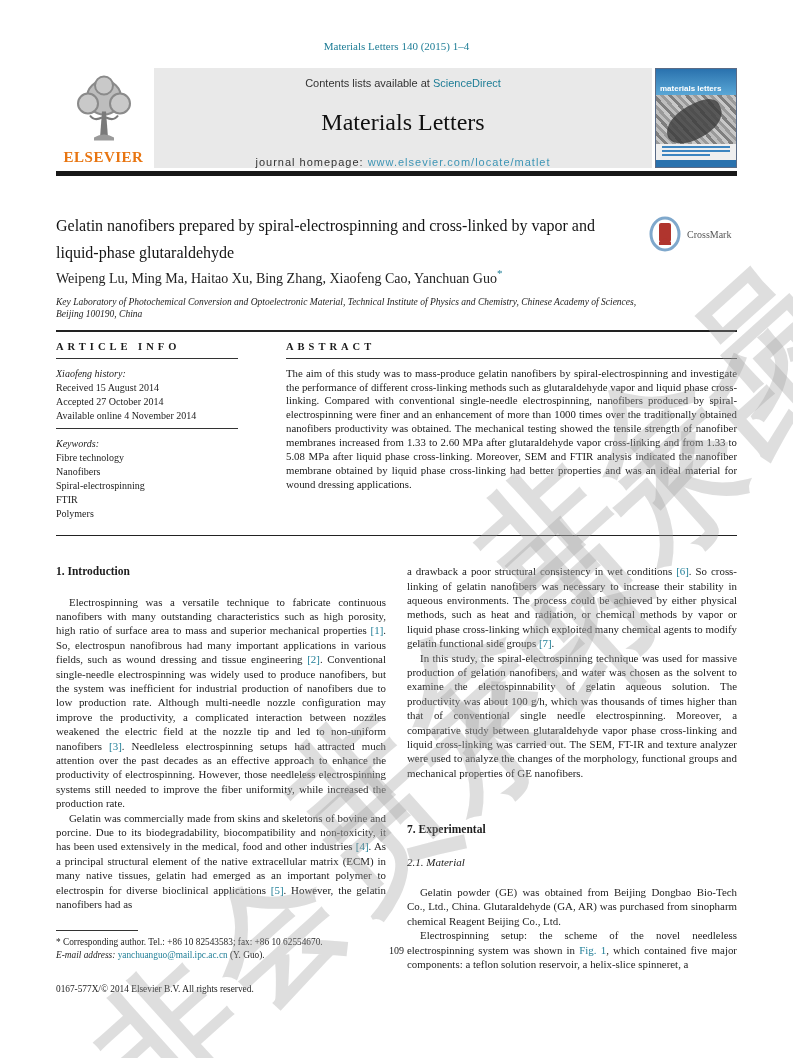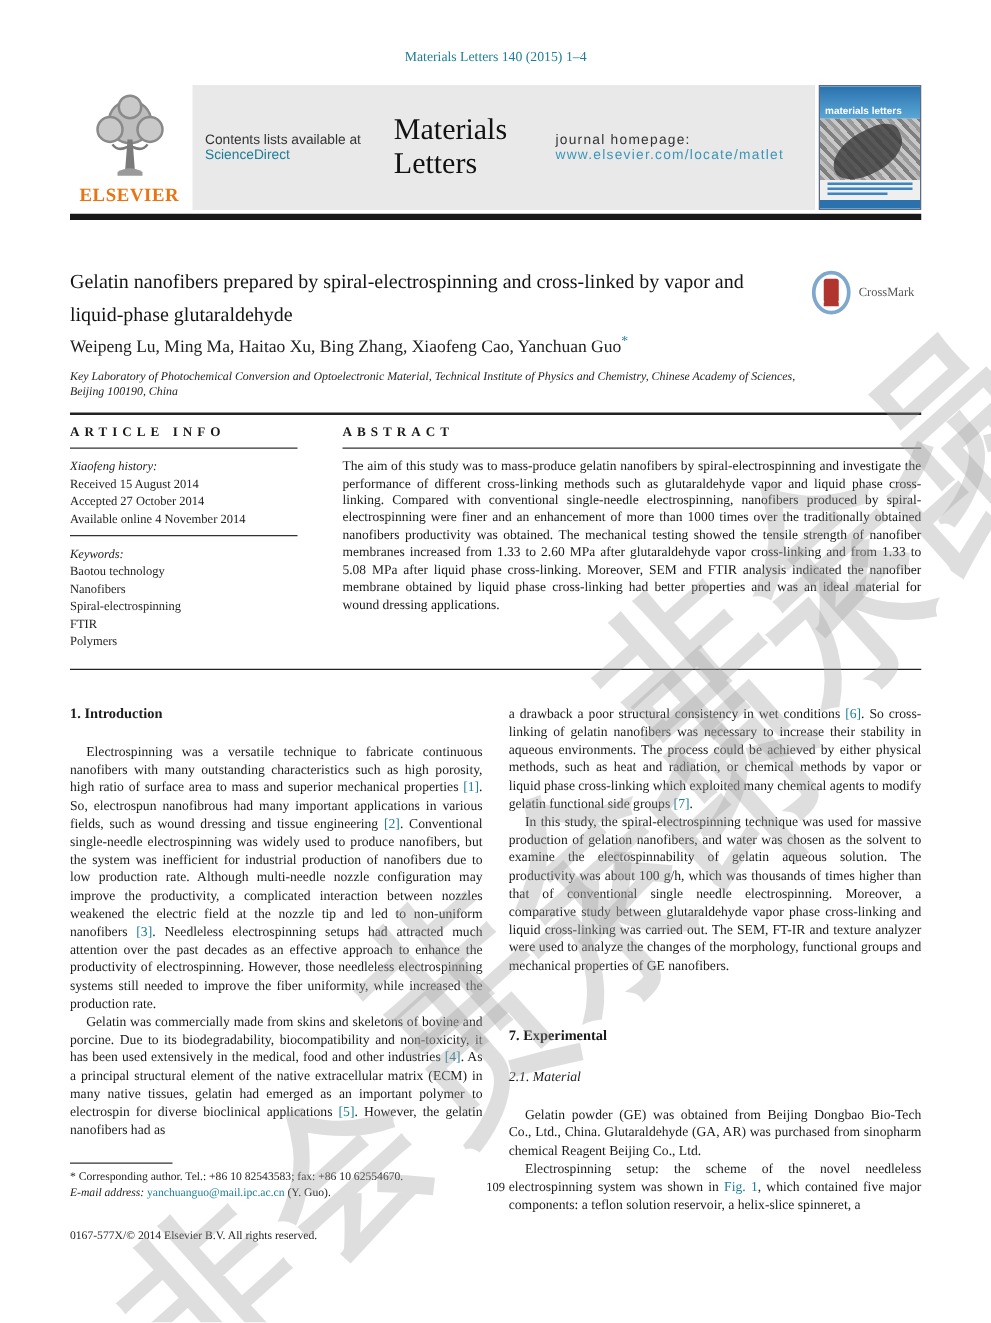--- a/index.html
+++ b/index.html
@@ -23,21 +23,21 @@
   .citation { text-align:center; padding-top:40px; font-size:11px; color:#1e7d96; }
 
   
   .banner { display:flex; margin-top:16px; height:100px; align-items:stretch; }
   .logo-box { width:95px; display:flex; flex-direction:column; align-items:center;
     justify-content:flex-end; padding-bottom:2px; }
   .logo-tree { flex:1; width:80px; }
   .logo-word { font-size:15px; font-weight:700; color:#e87511; letter-spacing:0.5px;
     font-family:"Liberation Serif", serif; }
   .gray-box { flex:1; background:#e9e9e9; margin-left:3px; margin-right:3px;
-    display:flex; flex-direction:row; align-items:center; justify-content:space-between;
+    display:flex; flex-direction:column; align-items:center; justify-content:space-between;
     padding:9px 10px 10px 10px; font-family:"Liberation Sans", sans-serif;gap:20px; }
   .contents-line { font-size:11px; color:#333; }
   .journal-masthead { font-size:24px; font-family:"Liberation Serif", serif; color:#111; }
   .homepage-line { font-size:11px; letter-spacing:1px; color:#333; }
   .link { color:#1e7d96; text-decoration:none; }
   .link-light { color:#3d95b5; text-decoration:none; }
 
   
   .cover { width:82px; height:100px; border:1px solid #5a6b86; background:#fff;
     display:flex; flex-direction:column; overflow:hidden; }
@@ -63,21 +63,21 @@
   .crossmark-label { font-size:10px; color:#555; font-family:"Liberation Serif", serif; }
   .authors { margin-top:1px; font-size:14px; color:#222; }
   .corr-mark { color:#1e7d96; vertical-align:super; font-size:11px; }
   .affiliation { margin-top:9px; font-size:9.5px; font-style:italic; color:#222;
     width:600px; line-height:12px; }
 
   .rule-med { height:2px; background:#222; margin-top:10px; }
   .rule-thin { height:1px; background:#333; }
 
   
-  .info-abs { display:flex; margin-top:9px; }
+  .info-abs { display:flex; margin-top:9px;gap:12px; }
   .col-info { width:182px; flex:none; }
   .col-abs { flex:1; margin-left:36px; }
   .block-heading { font-size:10.5px; letter-spacing:4px; font-weight:700; color:#1a1a1a;
     padding-bottom:6px; }
   .col-info .rule-thin, .col-abs .rule-thin { margin-bottom:8px; }
   .history { font-size:10px; line-height:14px; }
   .italic { font-style:italic; }
   .history-rule { width:100%; height:1px; background:#333; margin:5px 0 8px 0; }
   .keywords { font-size:10px; line-height:14px; }
   .abstract-text { font-size:10.8px; line-height:13.9px; text-align:justify; color:#1a1a1a; }
@@ -187,21 +187,21 @@
         <div class="rule-thin"></div>
         <div class="history">
           <div class="italic">Xiaofeng history:</div>
           <div>Received 15 August 2014</div>
           <div>Accepted 27 October 2014</div>
           <div>Available online 4 November 2014</div>
         </div>
         <div class="history-rule"></div>
         <div class="keywords">
           <div class="italic">Keywords:</div>
-          <div>Baotou technology</div>
+          <div>Fibre technology</div>
           <div>Nanofibers</div>
           <div>Spiral-electrospinning</div>
           <div>FTIR</div>
           <div>Polymers</div>
         </div>
       </div>
 
       <div class="col-abs">
         <div class="block-heading">ABSTRACT</div>
         <div class="rule-thin"></div>

